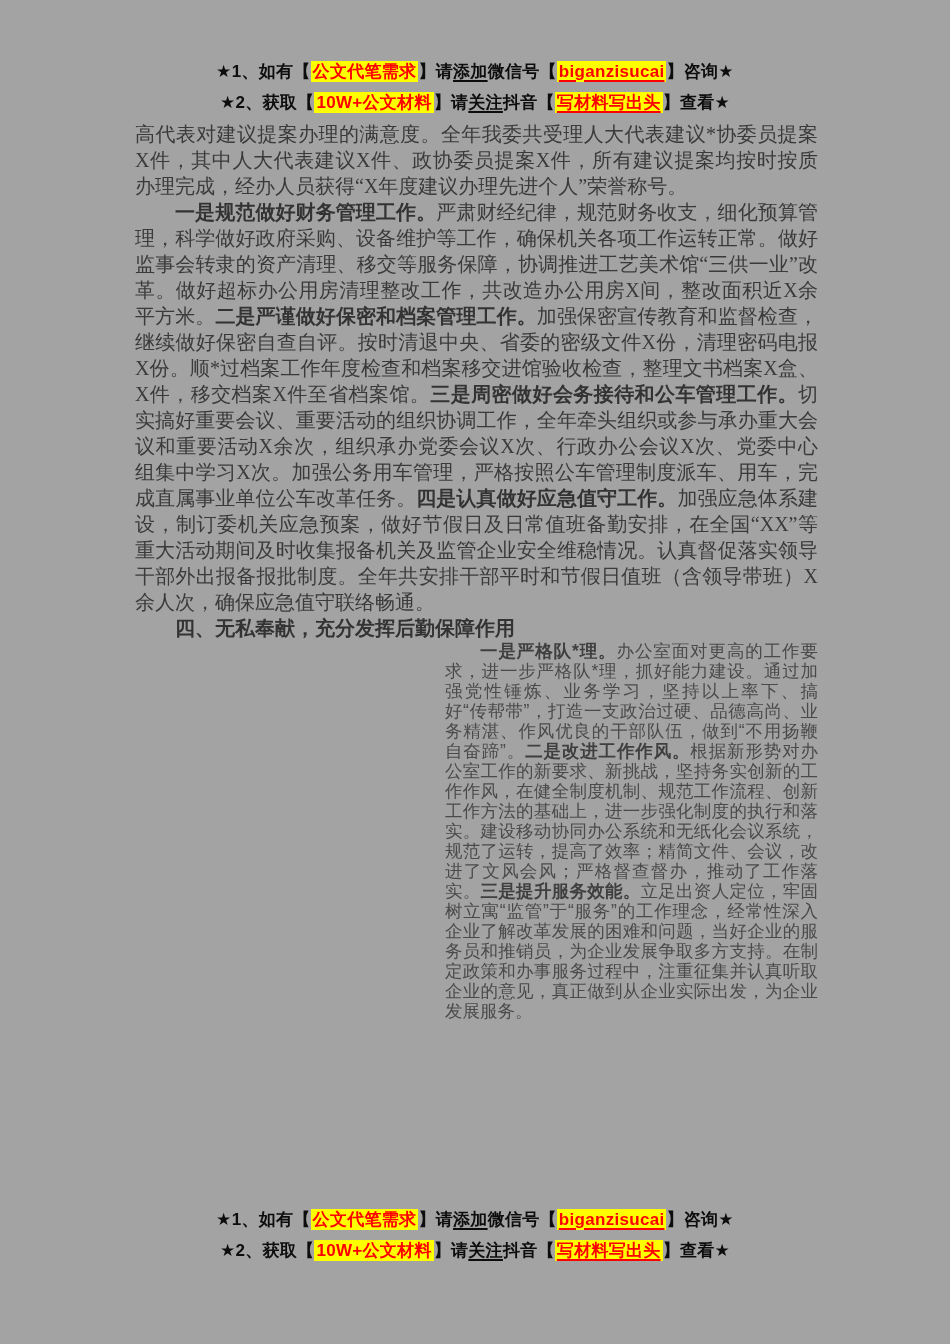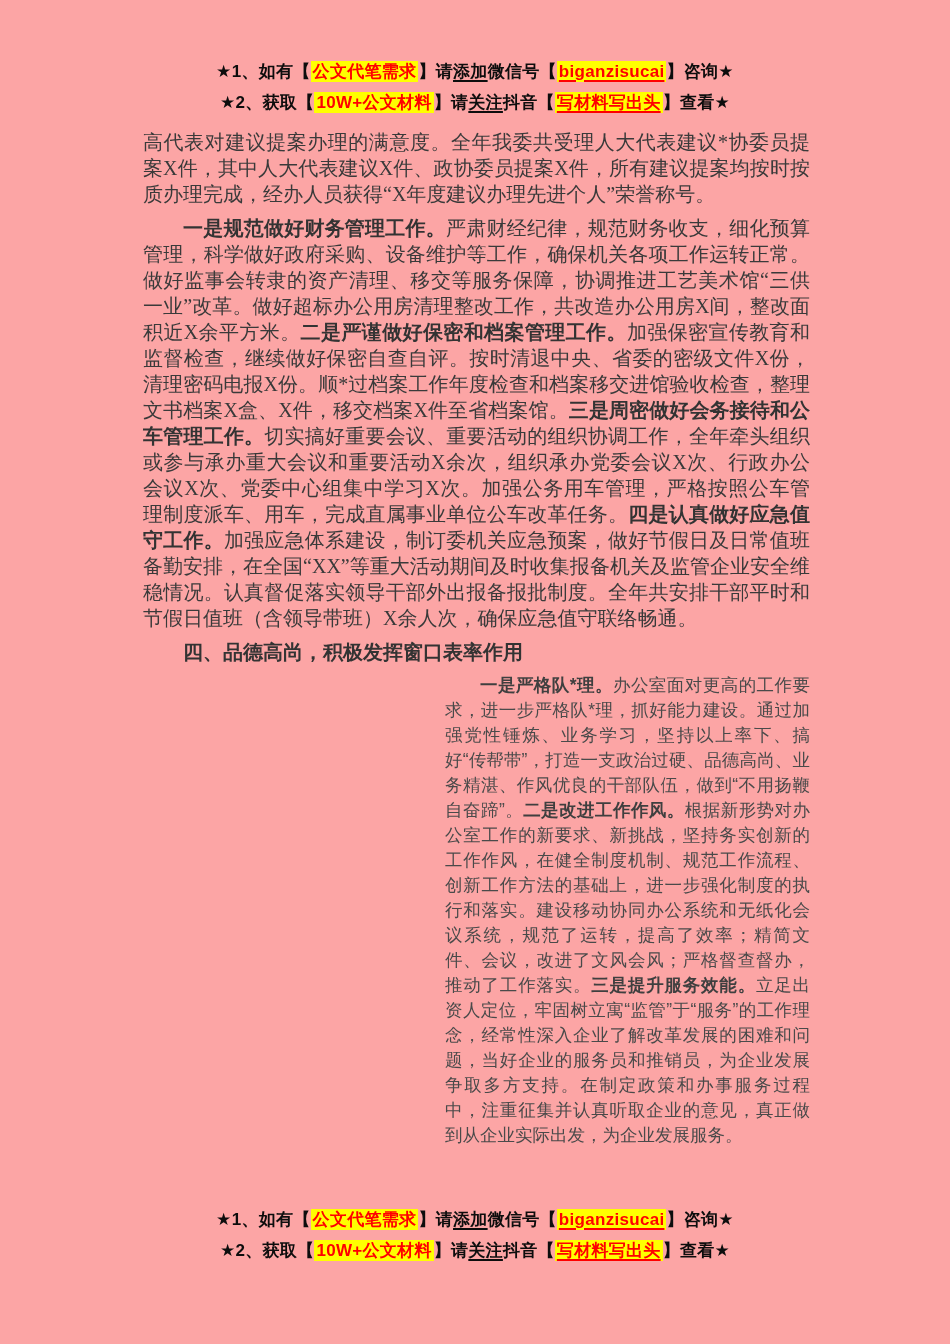--- a/index.html
+++ b/index.html
@@ -1,19 +1,19 @@
 <!DOCTYPE html>
 <html><head>
 <meta charset="utf-8">
 <style>
   html,body{margin:0;padding:0;background:#ffffff;}
   .page{
     position:relative;
     width:950px;height:1344px;
-    background:#fca5a5;
+    background:#a3a3a3;
     overflow:hidden;
   }
   
   .banner{
     position:absolute;left:0;right:0;
     text-align:center;
     font-family:"Liberation Sans","DejaVu Sans",sans-serif;
     font-weight:700;
     font-size:17px;
     line-height:31px;
@@ -28,53 +28,53 @@
   .document-body{
     position:absolute;
     top:121px;left:135px;
     width:683px;
     font-family:"Liberation Serif","DejaVu Serif",serif;
     font-size:20px;
     line-height:26px;
     color:#3a3a3a;
     text-align:justify;
   }
-  .document-body p{margin:8px;padding:0;}
+  .document-body p{margin:0;padding:0;}
   .para{text-indent:2em;}
   .noindent{text-indent:0;}
   .heading{font-weight:700;text-indent:2em;color:#2d2d2d;}
   .b{font-weight:700;color:#333333;}
   
   .wrap-section{overflow:visible;}
   .image-gap{float:left;width:310px;height:470px;}
   .col-para{
     overflow:hidden; 
     font-family:"Liberation Sans","DejaVu Sans",sans-serif;
     font-size:17.5px;
-    line-height:25px;
+    line-height:20px;
     color:#4a4a4a;
     text-indent:2em;
     text-align:justify;
   }
   .col-para .b{color:#3f3f3f;}
 </style>
 </head>
 <body>
 
 <div class="page">
 
   <div class="banner banner-top">
     <div><span>★1、如有【</span><span class="hl">公文代笔需求</span><span>】请</span><span class="u">添加</span><span>微信号【</span><span class="hl u">biganzisucai</span><span>】咨询★</span></div>
     <div><span>★2、获取【</span><span class="hl">10W+公文材料</span><span>】请</span><span class="u">关注</span><span>抖音【</span><span class="hl u">写材料写出头</span><span>】查看★</span></div>
   </div>
 
   <div class="document-body">
       <p class="para noindent"><span>高代表对建议提案办理的满意度。全年我委共受理人大代表建议*协委员提案X件，其中人大代表建议X件、政协委员提案X件，所有建议提案均按时按质办理完成，经办人员获得“X年度建议办理先进个人”荣誉称号。</span></p>
       <p class="para"><span class="b">一是规范做好财务管理工作。</span><span>严肃财经纪律，规范财务收支，细化预算管理，科学做好政府采购、设备维护等工作，确保机关各项工作运转正常。做好监事会转隶的资产清理、移交等服务保障，协调推进工艺美术馆“三供一业”改革。做好超标办公用房清理整改工作，共改造办公用房X间，整改面积近X余平方米。</span><span class="b">二是严谨做好保密和档案管理工作。</span><span>加强保密宣传教育和监督检查，继续做好保密自查自评。按时清退中央、省委的密级文件X份，清理密码电报X份。顺*过档案工作年度检查和档案移交进馆验收检查，整理文书档案X盒、X件，移交档案X件至省档案馆。</span><span class="b">三是周密做好会务接待和公车管理工作。</span><span>切实搞好重要会议、重要活动的组织协调工作，全年牵头组织或参与承办重大会议和重要活动X余次，组织承办党委会议X次、行政办公会议X次、党委中心组集中学习X次。加强公务用车管理，严格按照公车管理制度派车、用车，完成直属事业单位公车改革任务。</span><span class="b">四是认真做好应急值守工作。</span><span>加强应急体系建设，制订委机关应急预案，做好节假日及日常值班备勤安排，在全国“XX”等重大活动期间及时收集报备机关及监管企业安全维稳情况。认真督促落实领导干部外出报备报批制度。全年共安排干部平时和节假日值班（含领导带班）X余人次，确保应急值守联络畅通。</span></p>
-      <p class="heading"><span class="b">四、品德高尚，积极发挥窗口表率作用</span></p>
+      <p class="heading"><span class="b">四、无私奉献，充分发挥后勤保障作用</span></p>
       <div class="wrap-section">
         <div class="image-gap"></div>
         <p class="col-para"><span class="b">一是严格队*理。</span><span>办公室面对更高的工作要求，进一步严格队*理，抓好能力建设。通过加强党性锤炼、业务学习，坚持以上率下、搞好“传帮带”，打造一支政治过硬、品德高尚、业务精湛、作风优良的干部队伍，做到“不用扬鞭自奋蹄”。</span><span class="b">二是改进工作作风。</span><span>根据新形势对办公室工作的新要求、新挑战，坚持务实创新的工作作风，在健全制度机制、规范工作流程、创新工作方法的基础上，进一步强化制度的执行和落实。建设移动协同办公系统和无纸化会议系统，规范了运转，提高了效率；精简文件、会议，改进了文风会风；严格督查督办，推动了工作落实。</span><span class="b">三是提升服务效能。</span><span>立足出资人定位，牢固树立寓“监管”于“服务”的工作理念，经常性深入企业了解改革发展的困难和问题，当好企业的服务员和推销员，为企业发展争取多方支持。在制定政策和办事服务过程中，注重征集并认真听取企业的意见，真正做到从企业实际出发，为企业发展服务。</span></p>
       </div>
     </div>
 
   <div class="banner banner-bottom">
     <div><span>★1、如有【</span><span class="hl">公文代笔需求</span><span>】请</span><span class="u">添加</span><span>微信号【</span><span class="hl u">biganzisucai</span><span>】咨询★</span></div>
     <div><span>★2、获取【</span><span class="hl">10W+公文材料</span><span>】请</span><span class="u">关注</span><span>抖音【</span><span class="hl u">写材料写出头</span><span>】查看★</span></div>
   </div>

